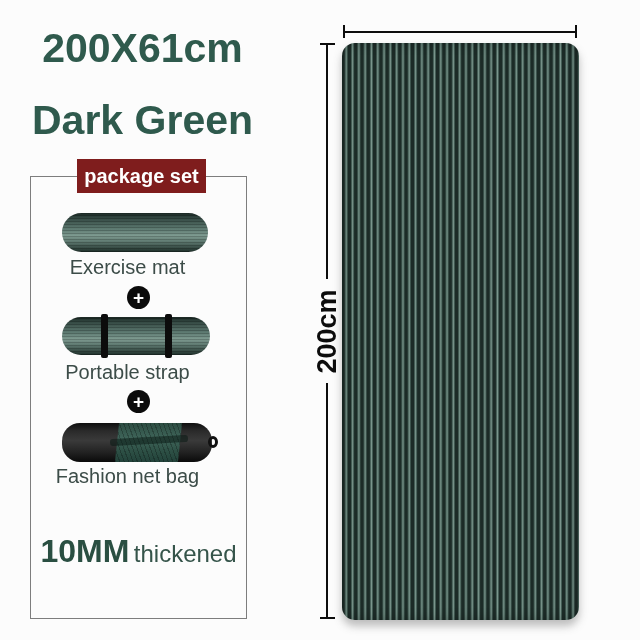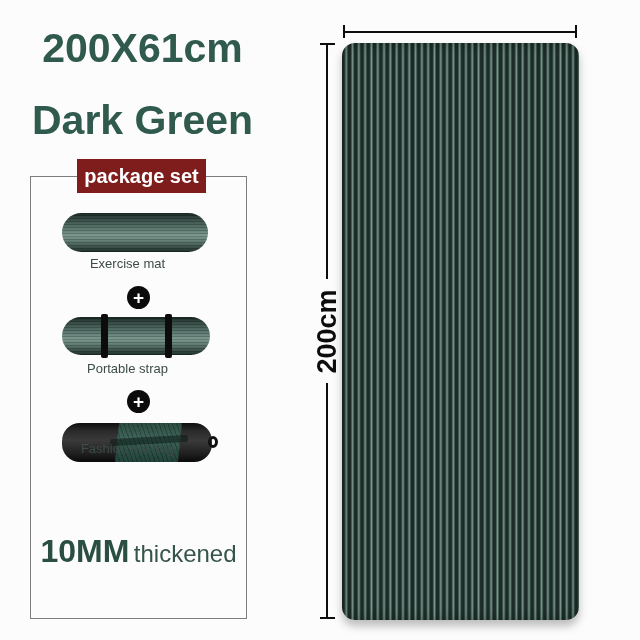--- a/index.html
+++ b/index.html
@@ -60,25 +60,25 @@
     position:absolute;left:48px;top:14px;width:78px;height:7px;
     background:rgba(10,25,20,0.55);transform:rotate(-3deg);border-radius:3px;
   }
   .bag .loop{
     position:absolute;right:-6px;top:13px;width:10px;height:12px;
     border:3px solid #111;border-radius:50%;background:transparent;box-sizing:border-box;
   }
 
   .item-label{
     position:absolute;left:30px;width:195px;text-align:center;
-    color:#3c4c48;font-size:13px;z-index:2;
+    color:#3c4c48;font-size:20px;z-index:2;
   }
   .item-label.t1{top:256px;}
   .item-label.t2{top:361px;}
-  .item-label.t3{top:441px;}
+  .item-label.t3{top:465px;}
 
   .plus{
     position:absolute;left:127px;width:23px;height:23px;border-radius:50%;
     background:#0b0b0b;color:#ffffff;display:flex;align-items:center;justify-content:center;
     font-size:19px;font-weight:700;line-height:1;z-index:2;
   }
   .plus.p1{top:286px;}
   .plus.p2{top:390px;}
 
   .thickness{

